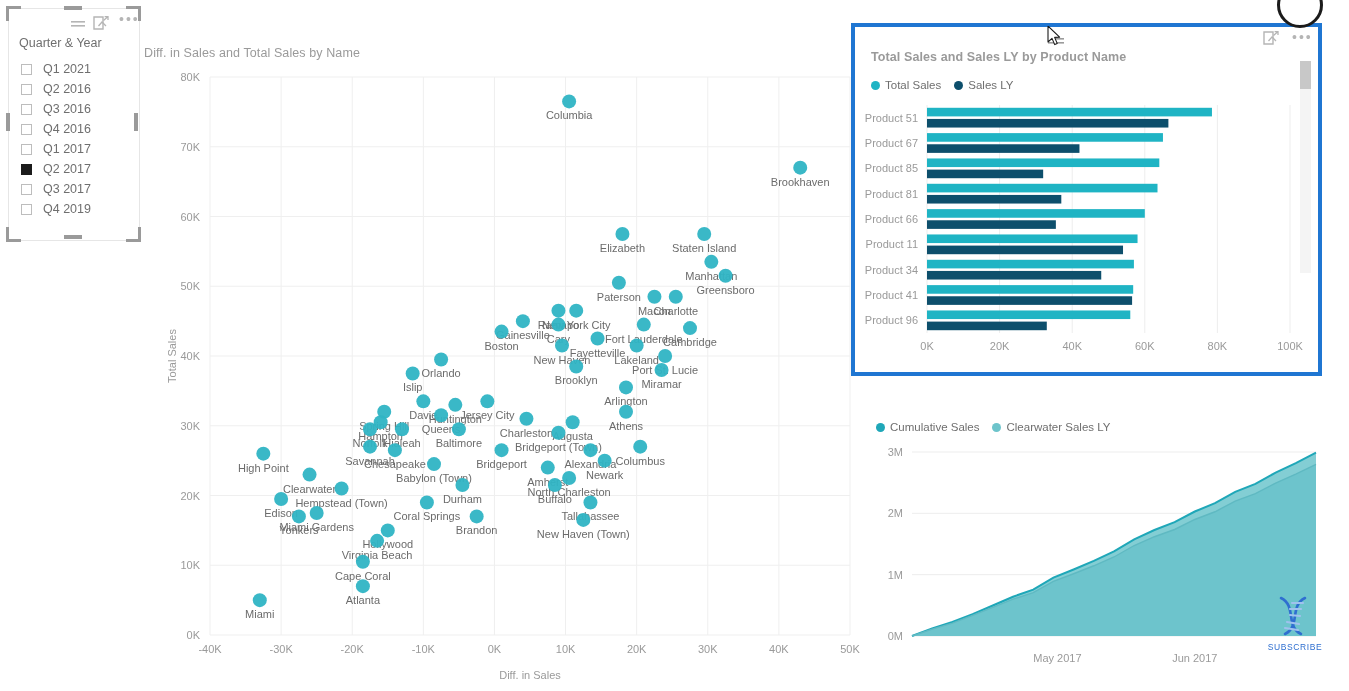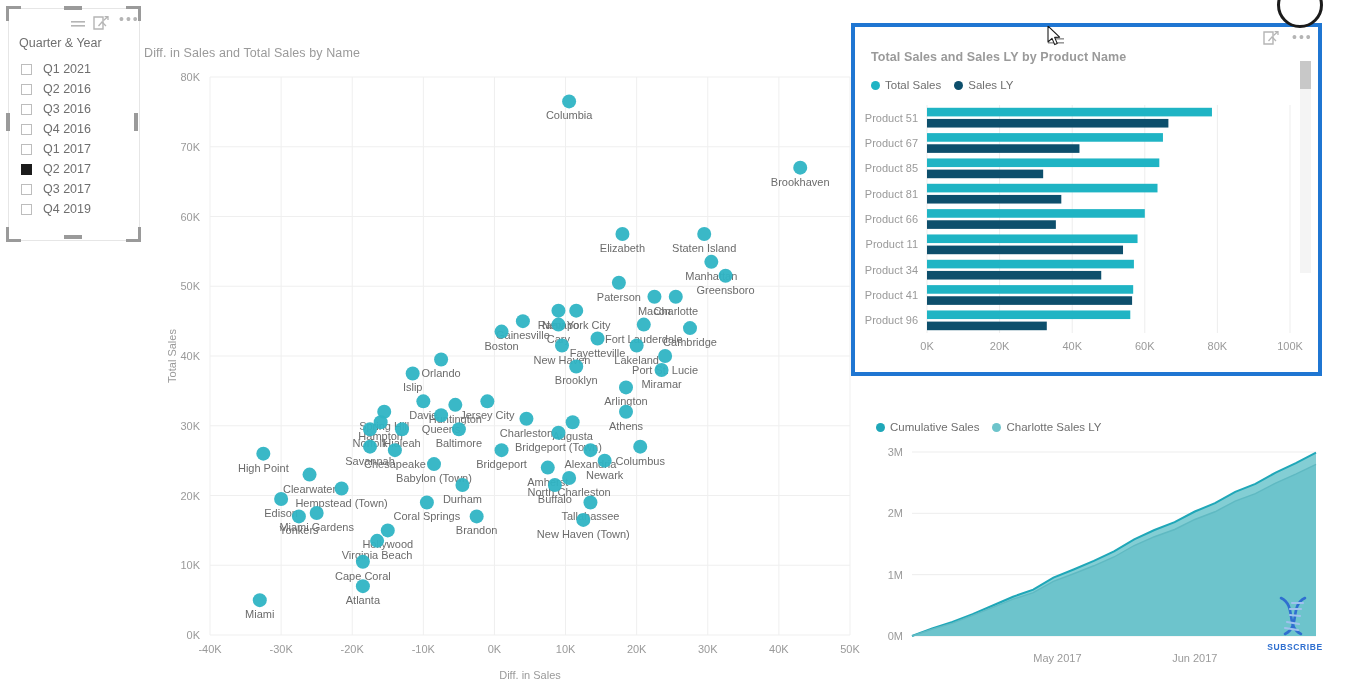--- a/index.html
+++ b/index.html
@@ -46,21 +46,21 @@
   .lg i{width:9px;height:9px;border-radius:50%;display:block;}
   .lg span{font-size:11.5px;color:#6f6f6f;white-space:nowrap;}
 
   .card-ico{position:absolute;color:#b5b5b5;}
   .dots{letter-spacing:2px;font-size:14px;line-height:10px;}
 
   #cursor{position:absolute;left:1047px;top:26px;width:14px;height:20px;z-index:40;}
   #avatar{position:absolute;left:1277px;top:-18px;width:40px;height:40px;border-radius:50%;
           border:3px solid #1b1b1b;background:#fff;z-index:30;}
   #wm{position:absolute;left:1262px;top:594px;width:66px;height:58px;z-index:25;text-align:center;}
-  #wm .sub{font-size:8.5px;font-weight:bold;color:#2f6fd0;letter-spacing:.6px;
+  #wm .sub{font-size:8.5px;font-weight:normal;color:#2f6fd0;letter-spacing:.6px;
            font-family:"Liberation Sans",sans-serif;}
 </style>
 </head>
 <body>
 
 <div class="canvas">
 
   <div id="slicer">
     <div class="hdr">
       <span class="sl-ico" style="left:62px;">
@@ -378,21 +378,21 @@
 
   <div id="area-card">
 
     <div class="legend" style="position:absolute;left:10px;top:33px;">
       <span class="lg">
         <i style="background: rgb(31, 167, 184);"></i>
         <span>Cumulative Sales</span>
       </span>
       <span class="lg">
         <i style="background: rgb(109, 196, 203);"></i>
-        <span>Charlotte Sales LY</span>
+        <span>Clearwater Sales LY</span>
       </span>
     </div>
 
     <svg id="area-svg" width="460" height="235" style="position:absolute;left:0;top:52px;">
         <line x1="46" y1="196" x2="450" y2="196" stroke="#ededed" stroke-width="1"></line>
         <text x="37" y="200" text-anchor="end" class="tick">0M</text>
         <line x1="46" y1="134.66666666666669" x2="450" y2="134.66666666666669" stroke="#ededed" stroke-width="1"></line>
         <text x="37" y="138.66666666666669" text-anchor="end" class="tick">1M</text>
         <line x1="46" y1="73.33333333333334" x2="450" y2="73.33333333333334" stroke="#ededed" stroke-width="1"></line>
         <text x="37" y="77.33333333333334" text-anchor="end" class="tick">2M</text>

